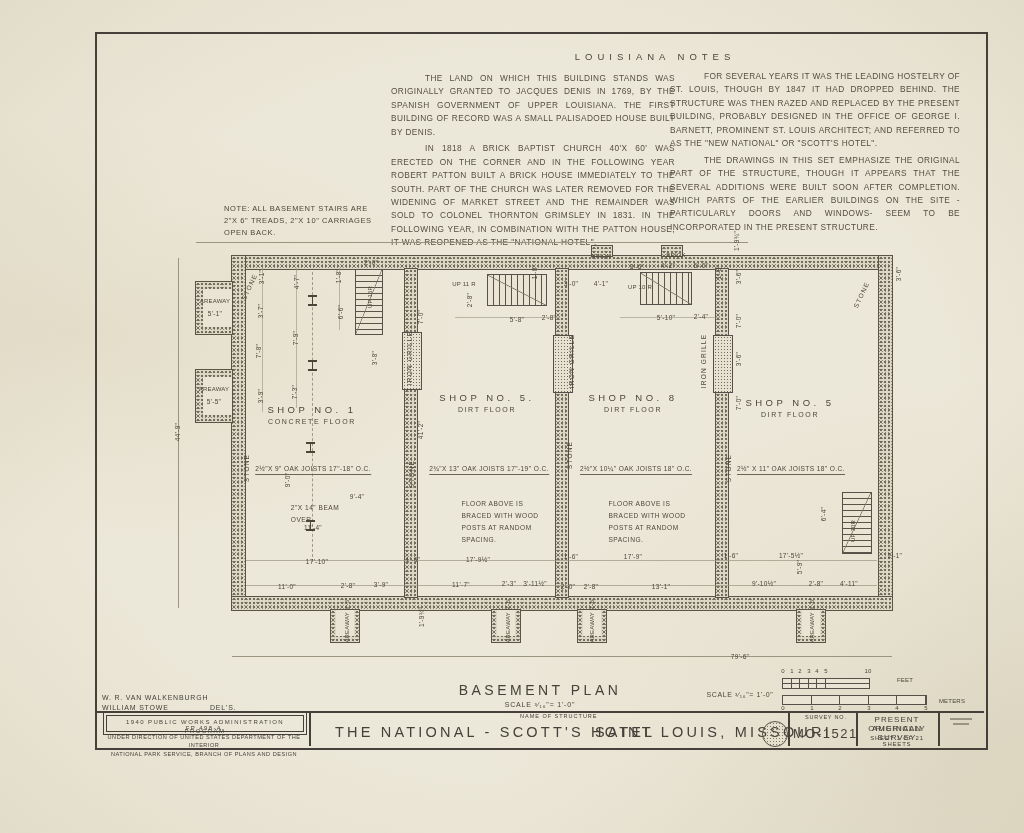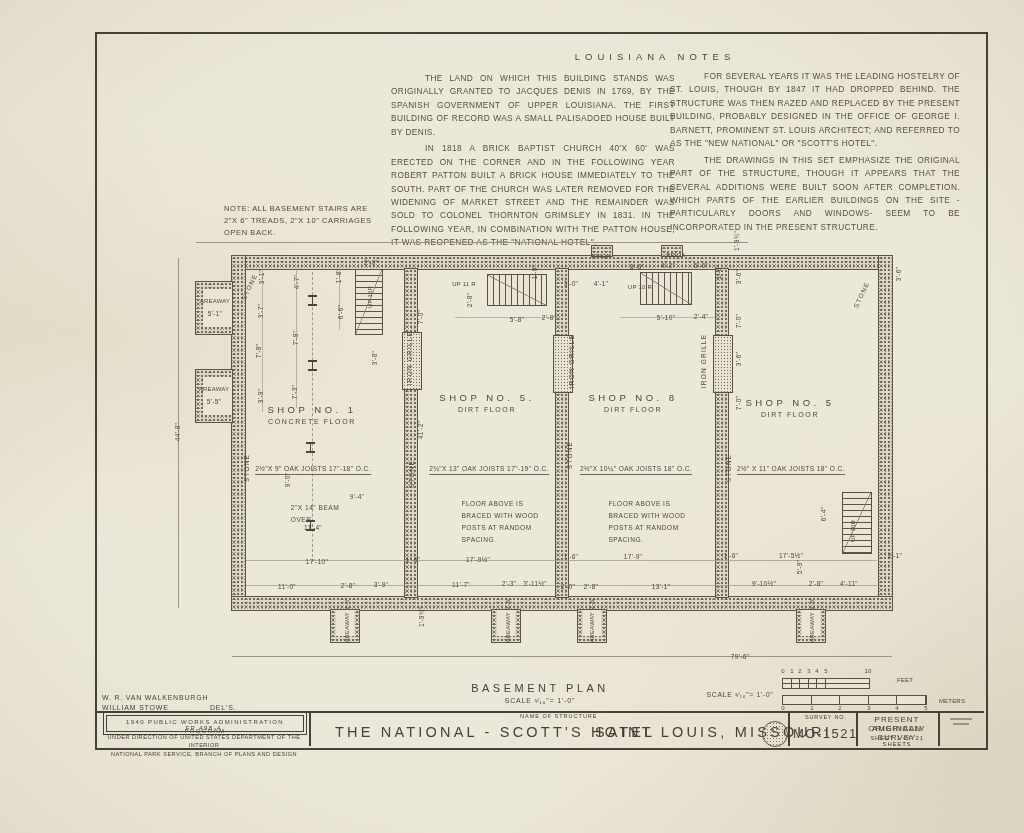--- a/index.html
+++ b/index.html
@@ -67,21 +67,21 @@
   #survey-no{font-size:13px;letter-spacing:1.5px;}
   .habs{font-size:8px;letter-spacing:1px;text-align:center;width:100%;}
   .habs.small{font-size:6px;letter-spacing:.8px;}
   .del{font-size:7px;letter-spacing:.8px;}
   .pwa-box{position:absolute;border:1px solid #45413a;outline:1px solid #45413a;outline-offset:2px;
     text-align:center;font-size:6px;letter-spacing:1.4px;line-height:1.5;padding-top:2px;}
   .interior-note{position:absolute;text-align:center;font-size:5.6px;letter-spacing:.5px;line-height:1.5;}
   #stamp{position:absolute;left:762px;top:721px;width:24px;height:24px;border-radius:50%;
     border:1.5px solid #5a5448;background-image:radial-gradient(#7a7466 .7px,transparent .9px);background-size:3px 3px;}
   #plan-title{position:absolute;left:540px;top:682px;transform:translateX(-50%);text-align:center;}
-  #plan-title .t{font-size:11px;letter-spacing:3.5px;white-space:nowrap;}
+  #plan-title .t{font-size:14px;letter-spacing:3.5px;white-space:nowrap;}
   #plan-title .s{font-size:7px;letter-spacing:.8px;margin-top:3px;}
   .lcbox-line{position:absolute;height:2px;background:#9a9484;}
 </style>
 </head>
 <body>
 
 <div id="sheet">
   <div id="frame"></div>
 
   <div id="notes-heading">LOUISIANA NOTES</div>

